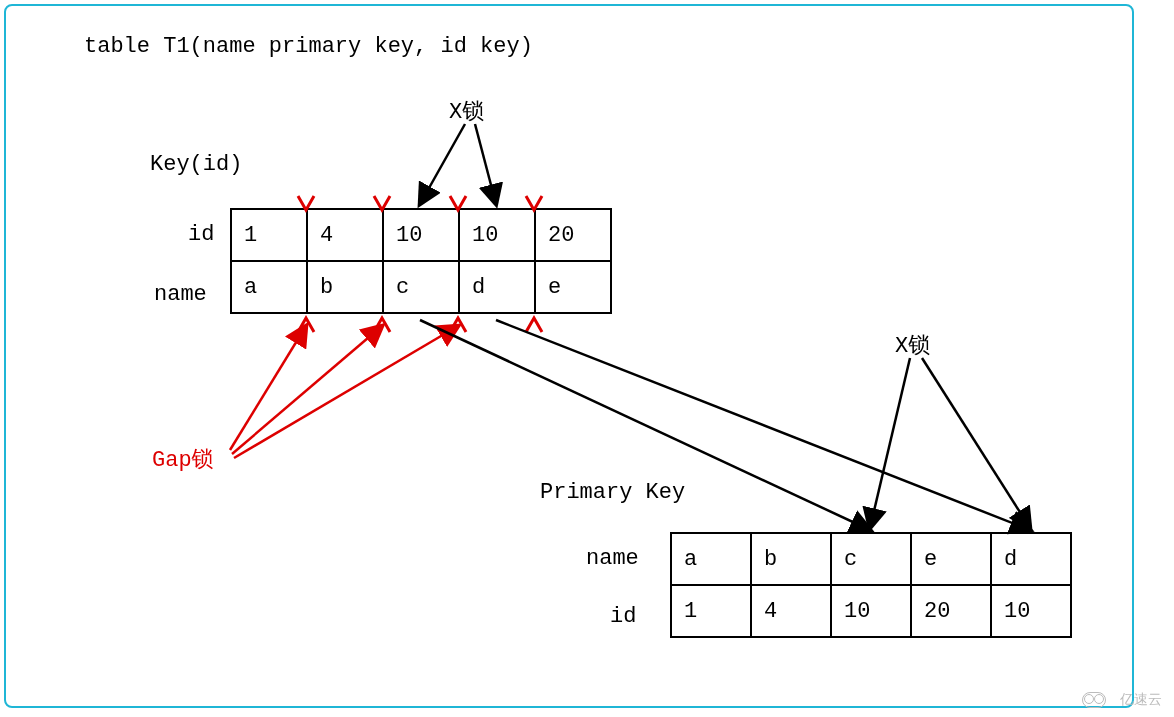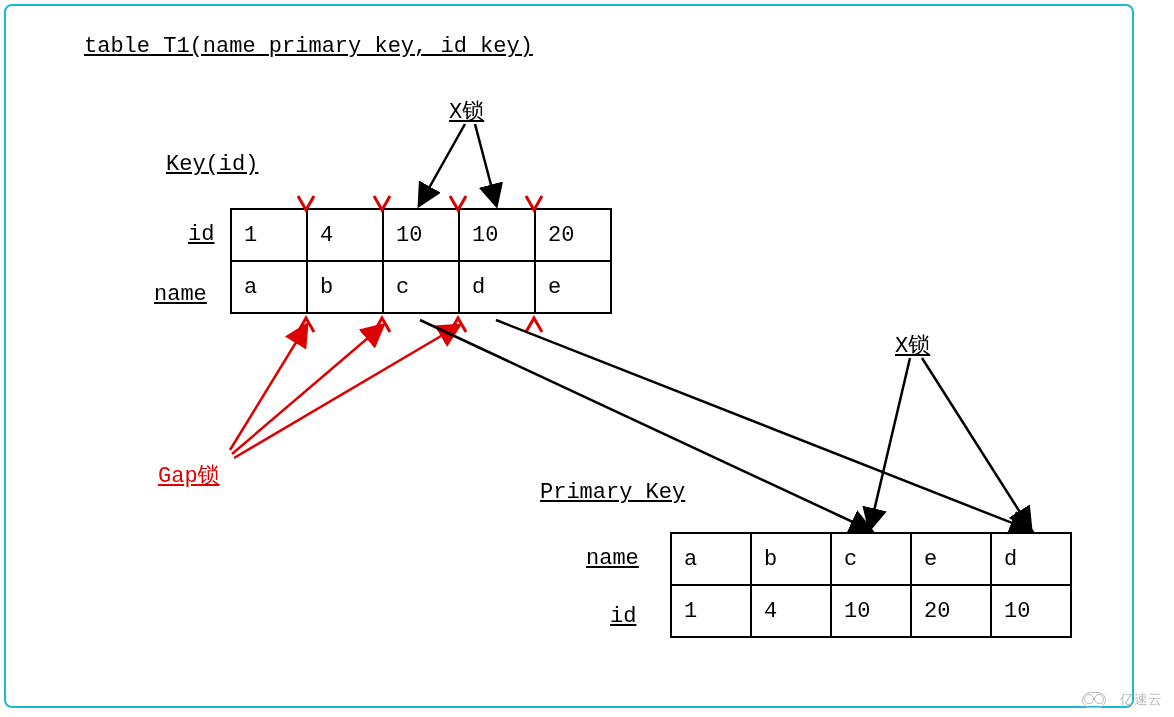--- a/index.html
+++ b/index.html
@@ -31,21 +31,20 @@
     height: 704px;
     border: 2px solid #1fb6d6;
     border-radius: 8px;
     box-sizing: border-box;
   }
   .txt {
     position: absolute;
     white-space: nowrap;
     color: #000;
     background: transparent;
-    text-decoration: underline;
   }
   .red { color: #d00; }
 
   
   .grid-table {
     position: absolute;
     border-collapse: collapse;
   }
   .grid-table td {
     border: 2px solid #000;
@@ -104,27 +103,27 @@
 </head>
 <body>
 
 <div class="canvas">
   <div class="outer-border"></div>
 
   <div class="txt" style="left:84px; top:34px;">table T1(name primary key, id key)</div>
 
   <div class="txt" style="left:449px; top:96px;">X锁</div>
 
-  <div class="txt" style="left:166px; top:152px;">Key(id)</div>
+  <div class="txt" style="left:150px; top:152px;">Key(id)</div>
 
   <div class="txt" style="left:188px; top:222px;">id</div>
 
   <div class="txt" style="left:154px; top:282px;">name</div>
 
-  <div class="txt red" style="left:158px; top:444px;margin-top:16px;">Gap锁</div>
+  <div class="txt red" style="left:152px; top:444px;">Gap锁</div>
 
   <div class="txt" style="left:520px; top:480px;margin-left:20px;">Primary Key</div>
 
   <div class="txt" style="left:895px; top:330px;">X锁</div>
 
   <div class="txt" style="left:586px; top:546px;">name</div>
 
   <div class="txt" style="left:610px; top:604px;">id</div>
 
   <table id="table-key" class="grid-table">

